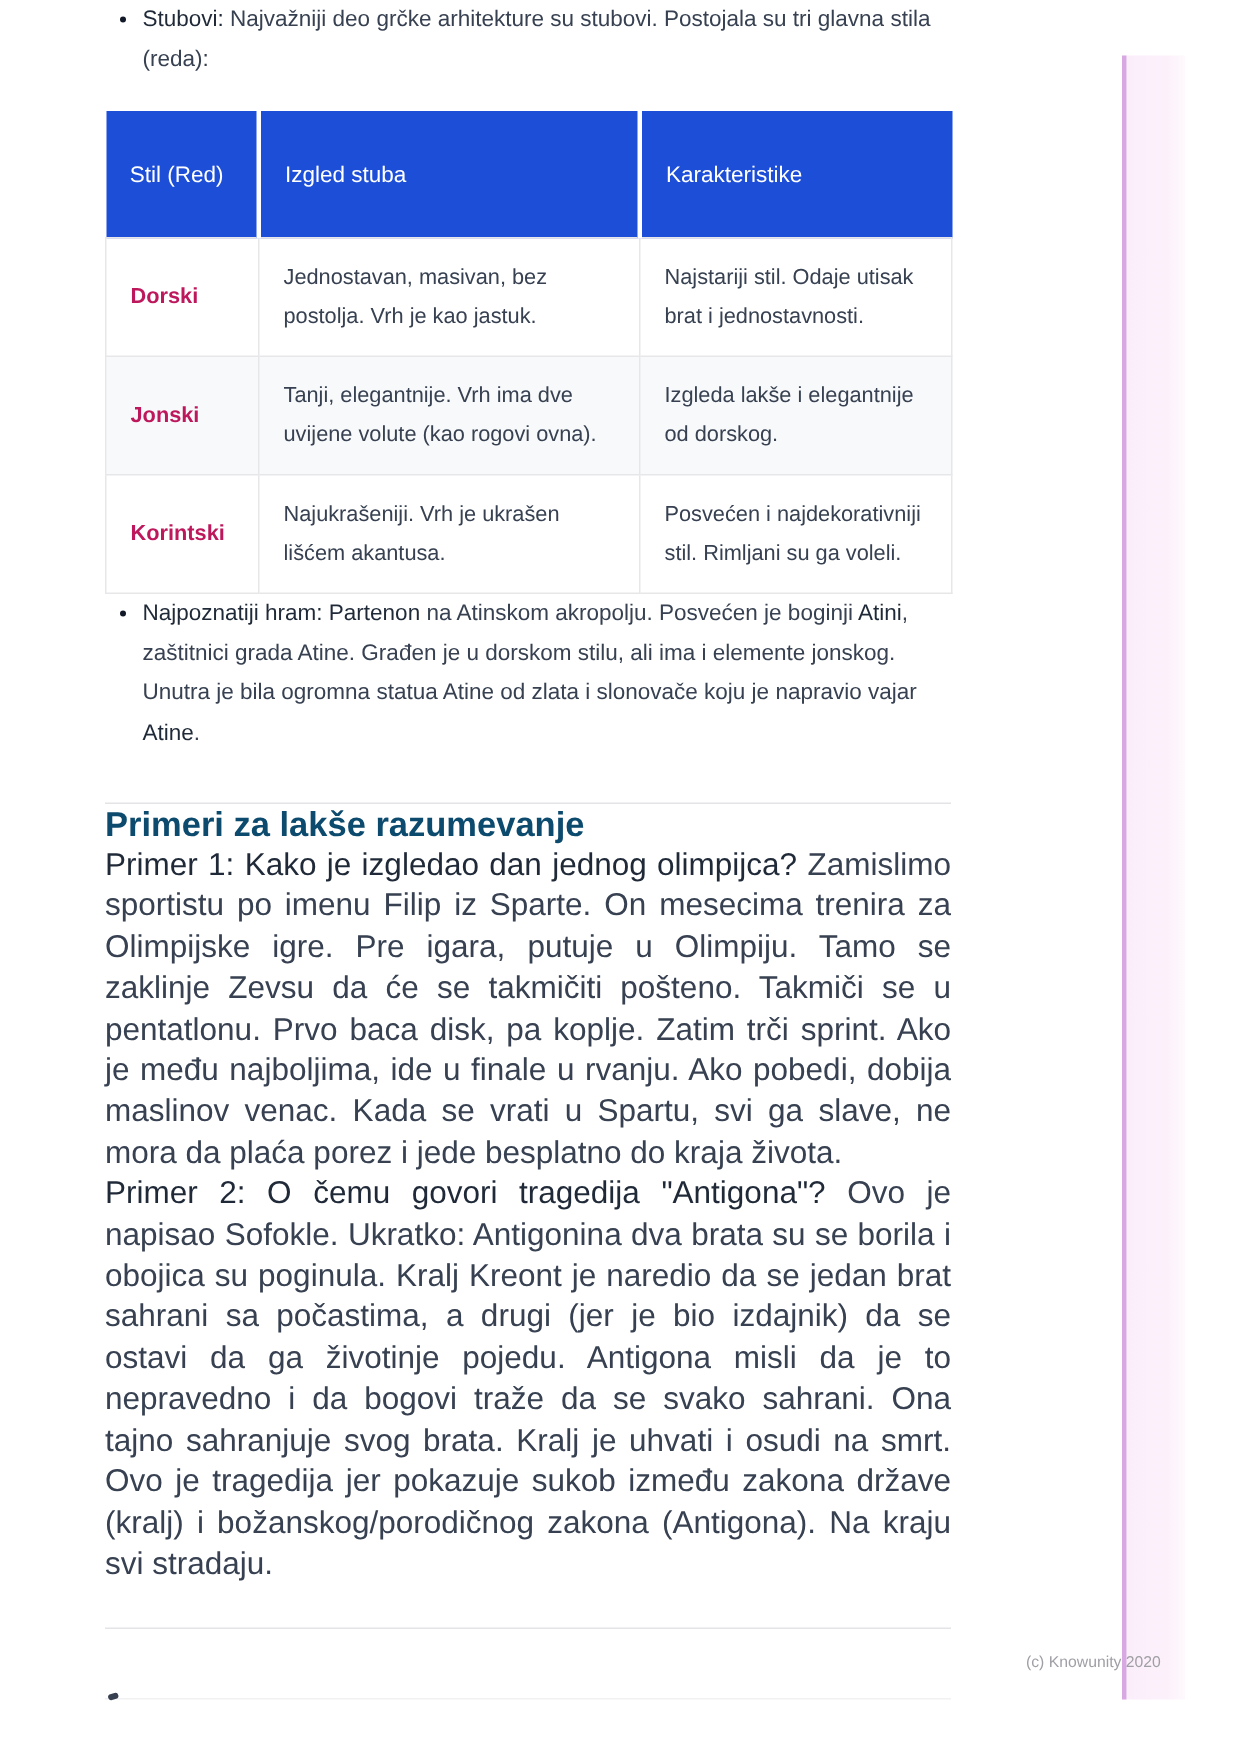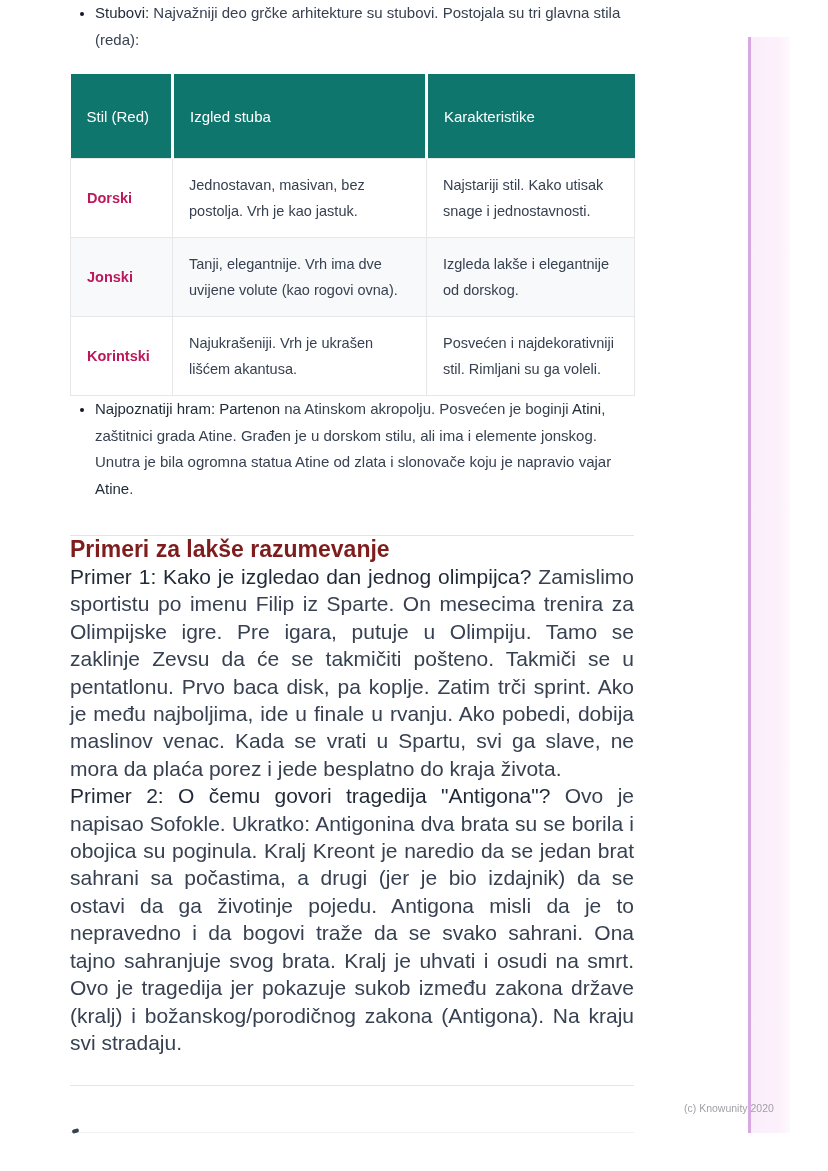--- a/index.html
+++ b/index.html
@@ -35,21 +35,21 @@
   strong { color: #1f2937; font-weight: normal; }
 
   
   table.styles-table {
     margin-top: 21px;
     width: 564px;
     border-collapse: collapse;
     table-layout: fixed;
   }
   table.styles-table th {
-    background: #0f766e;
+    background: #1d4ed8;
     color: #ffffff;
     font-weight: 500;
     font-size: 15px;
     line-height: 25px;
     text-align: left;
     padding: 17px 16px;
     border-right: 3px solid #ffffff;
     vertical-align: middle;
     height: 50px;
   }
@@ -74,21 +74,21 @@
     border: none;
     border-top: 1px solid #e4e4e7;
     margin: 0;
   }
   .divider-1 { margin-top: 33px; }
   .divider-2 { margin-top: 29px; }
 
   h2.section-heading {
     font-size: 23px;
     font-weight: bold;
-    color: #7f1d1d;
+    color: #0c4a6e;
     margin: 0;
   }
   .heading-1 { margin-top: 24px; }
   .heading-2 { margin-top: 26px; }
 
   p.example-paragraph {
     font-size: 21px;
     line-height: 27.4px;
     text-align: justify;
     color: #374151;
@@ -160,21 +160,21 @@
         <tr>
           <th>Stil (Red)</th>
           <th>Izgled stuba</th>
           <th>Karakteristike</th>
         </tr>
       </thead>
       <tbody>
         <tr>
           <td class="stil">Dorski</td>
           <td>Jednostavan, masivan, bez postolja. Vrh je kao jastuk.</td>
-          <td>Najstariji stil. Kako utisak snage i jednostavnosti.</td>
+          <td>Najstariji stil. Odaje utisak brat i jednostavnosti.</td>
         </tr>
         <tr class="alt">
           <td class="stil">Jonski</td>
           <td>Tanji, elegantnije. Vrh ima dve uvijene volute (kao rogovi ovna).</td>
           <td>Izgleda lakše i elegantnije od dorskog.</td>
         </tr>
         <tr>
           <td class="stil">Korintski</td>
           <td>Najukrašeniji. Vrh je ukrašen lišćem akantusa.</td>
           <td>Posvećen i najdekorativniji stil. Rimljani su ga voleli.</td>

